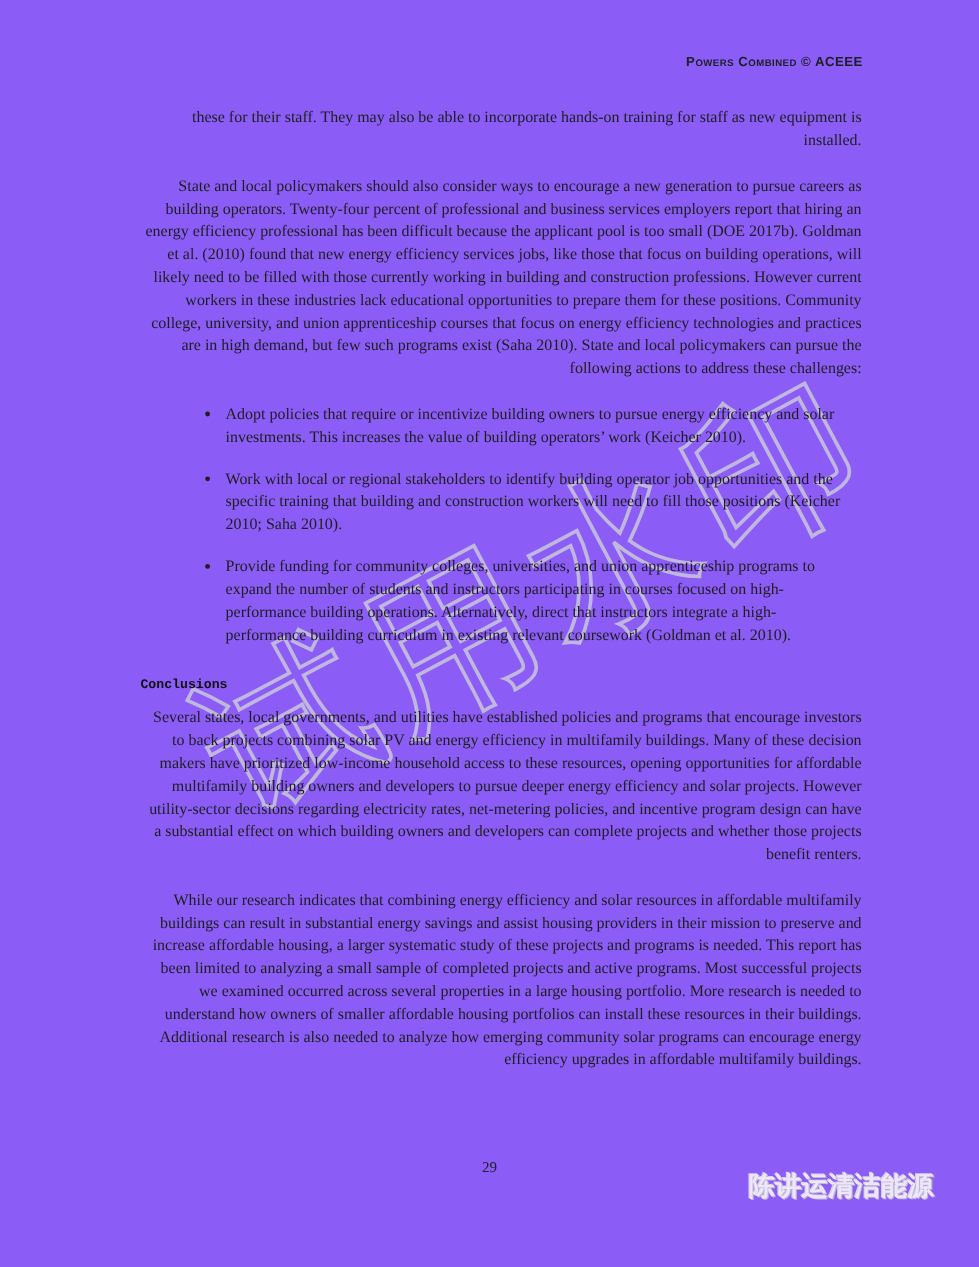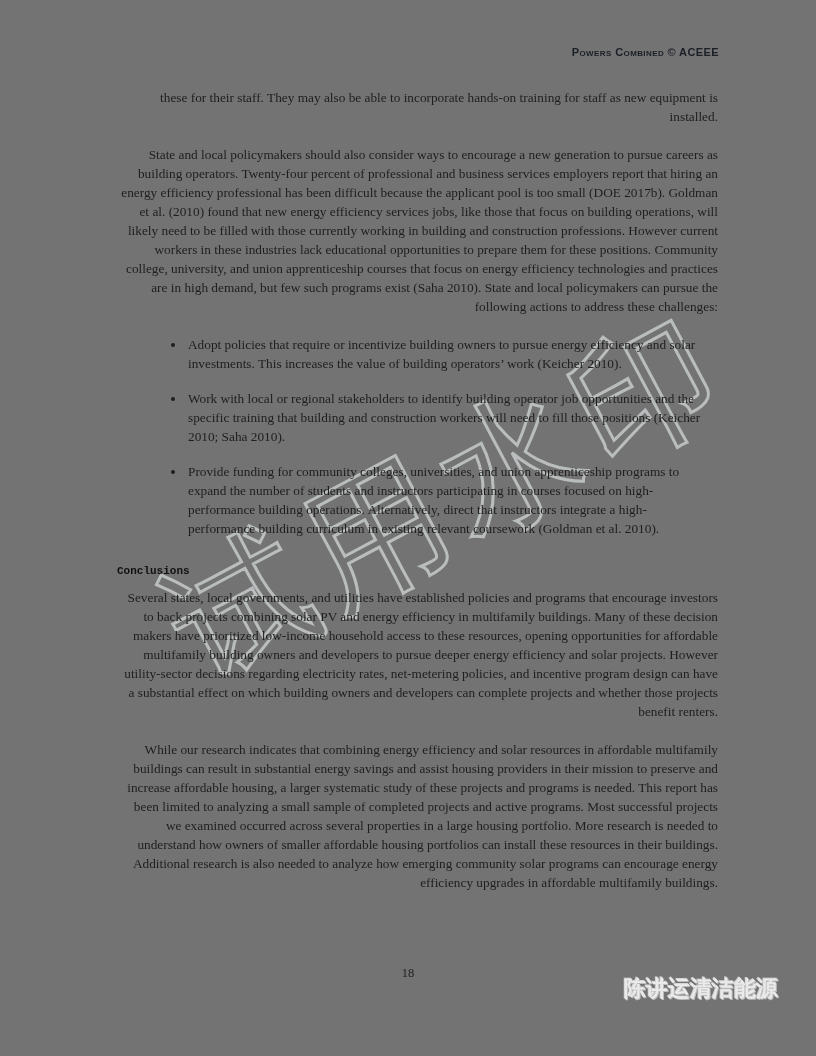--- a/index.html
+++ b/index.html
@@ -1,21 +1,21 @@
 <!DOCTYPE html>
 <html><head>
 <meta charset="utf-8">
 <style>
   * { margin: 0; padding: 0; box-sizing: border-box; }
   html, body { background: #ffffff; }
   .page {
     position: relative;
     width: 816px;
     height: 1056px;
-    background: #737373;
+    background: #8b5cf6;
     overflow: hidden;
     font-family: "Liberation Serif", "DejaVu Serif", serif;
     color: #1e1e1e;
   }
   .running-header {
     position: absolute;
     top: 46px;
     right: 97px;
     font-family: "Liberation Sans", "DejaVu Sans", sans-serif;
     font-variant: small-caps;
@@ -134,19 +134,19 @@
     </ul>
 
     <h2 class="section-heading">Conclusions</h2>
 
     <p>Several states, local governments, and utilities have established policies and programs that encourage investors to back projects combining solar PV and energy efficiency in multifamily buildings. Many of these decision makers have prioritized low-income household access to these resources, opening opportunities for affordable multifamily building owners and developers to pursue deeper energy efficiency and solar projects. However utility-sector decisions regarding electricity rates, net-metering policies, and incentive program design can have a substantial effect on which building owners and developers can complete projects and whether those projects benefit renters.</p>
 
     <p>While our research indicates that combining energy efficiency and solar resources in affordable multifamily buildings can result in substantial energy savings and assist housing providers in their mission to preserve and increase affordable housing, a larger systematic study of these projects and programs is needed. This report has been limited to analyzing a small sample of completed projects and active programs. Most successful projects we examined occurred across several properties in a large housing portfolio. More research is needed to understand how owners of smaller affordable housing portfolios can install these resources in their buildings. Additional research is also needed to analyze how emerging community solar programs can encourage energy efficiency upgrades in affordable multifamily buildings.</p>
 
   </div>
 
-  <div class="page-number">18</div>
+  <div class="page-number">29</div>
 
   <div class="brand-watermark">
     <span class="brand-ghost">陈讲运清洁能源</span>
   </div>
 
 </div>
 
 </body></html>

